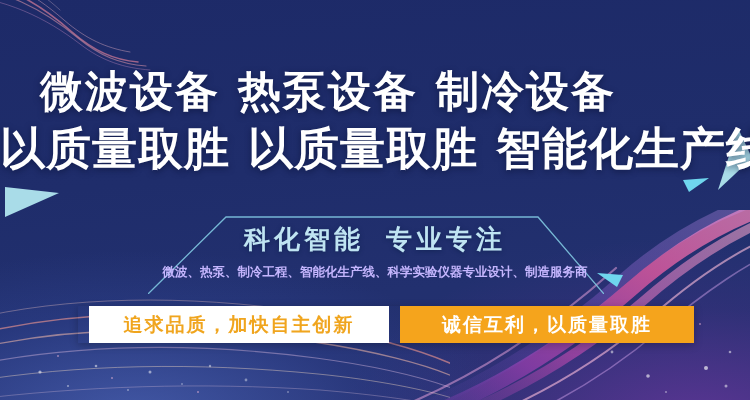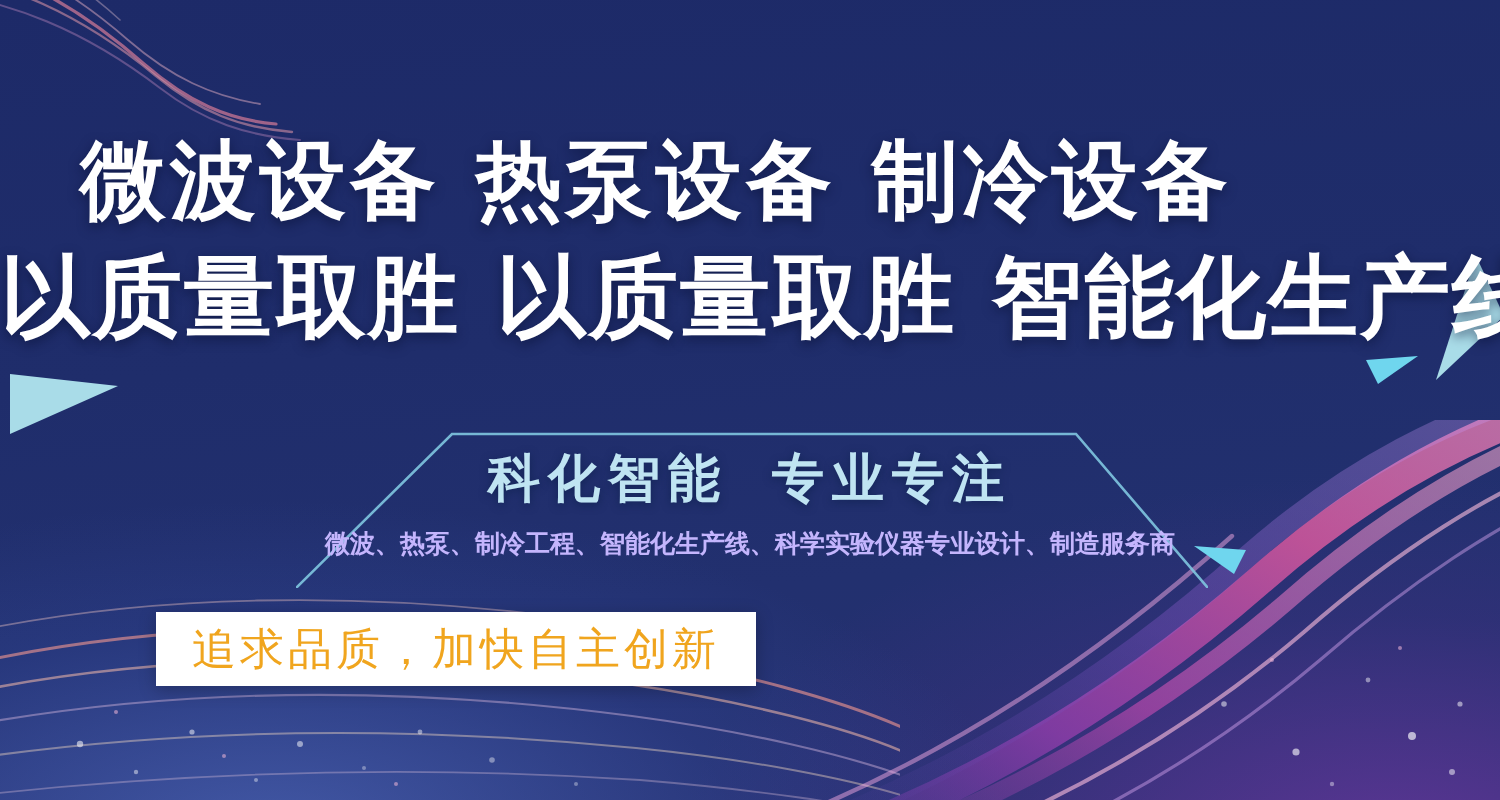--- a/index.html
+++ b/index.html
@@ -163,23 +163,24 @@
     height: 37px;
     display: flex;
     align-items: stretch;
     box-shadow: 0 2px 8px rgba(0,0,0,0.25);
   }
   .strip {
     display: flex;
     align-items: center;
     justify-content: center;
     white-space: nowrap;
-    font-size: 22px;
-    font-weight: 400;
+    font-size: 19px;
+    font-weight: 700;
     letter-spacing: 2px;
+    margin-left: 11px;
   }
   .strip-white {
     width: 300px;
     background: #ffffff;
     color: #f0a51e;
   }
   .strip-orange {
     width: 294px;
     background: #f5a41c;
     color: #ffffff;
@@ -294,15 +295,16 @@
   <svg class="frame" viewBox="0 0 456 82">
     <path d="M0,82 L78,5 L390,5 L456,82" fill="none" stroke="#7fc7e0" stroke-width="1.3" opacity=".9"></path>
   </svg>
 
   <div class="sub-cyan"><span>科化智能</span><span class="sub-gap"></span><span>专业专注</span></div>
 
   <div class="sub-small">微波、热泵、制冷工程、智能化生产线、科学实验仪器专业设计、制造服务商</div>
 
   <div class="strip-wrap">
     <div class="strip strip-white">追求品质，加快自主创新</div>
+    <div class="strip strip-orange">诚信互利，以质量取胜</div>
   </div>
 
 </div>
 
 </body></html>

